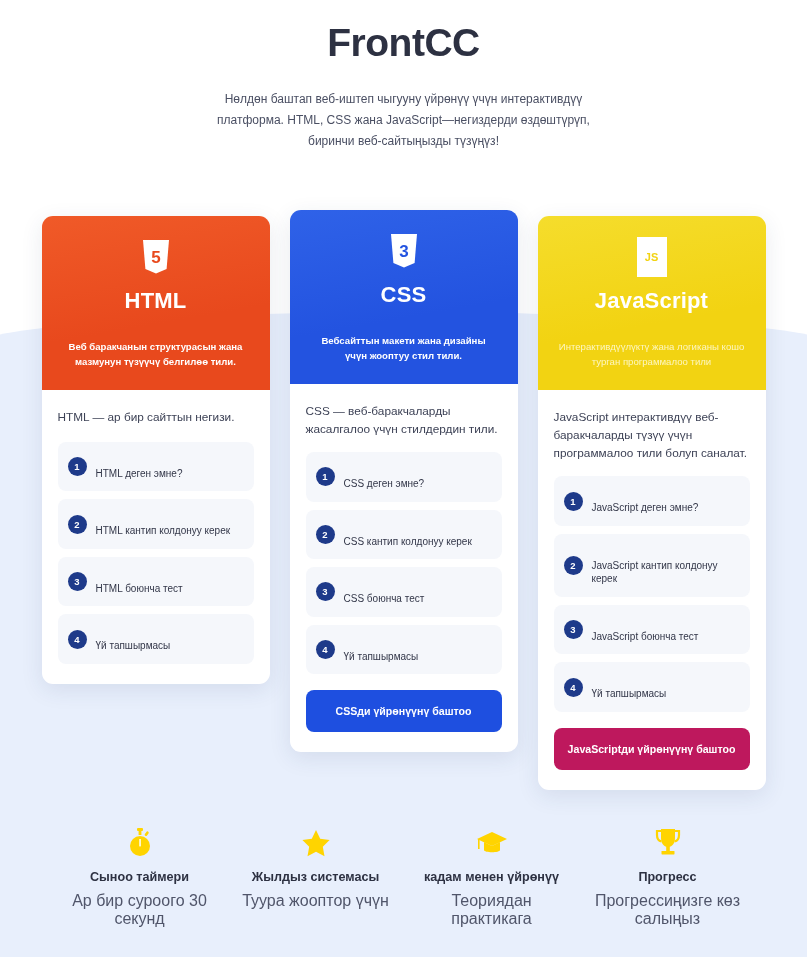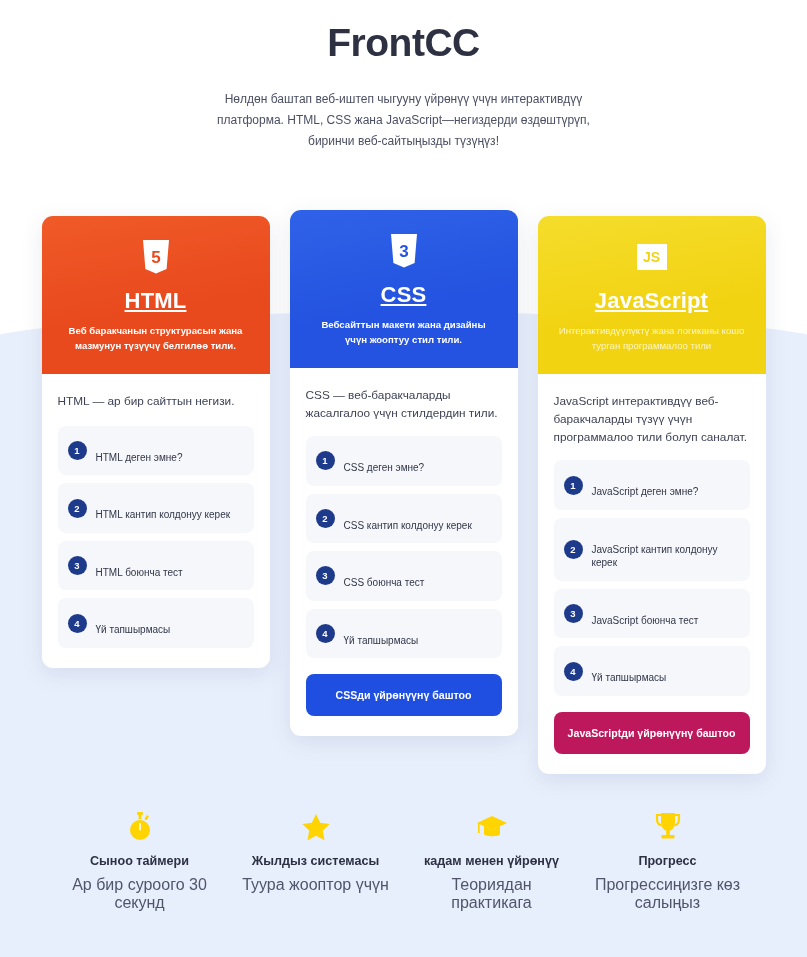--- a/index.html
+++ b/index.html
@@ -63,26 +63,26 @@
     text-align: center;
     color: #ffffff;
   }
   .html-card .card-head { background: linear-gradient(170deg,#f05a28 0%,#e8491d 60%,#e8491d 100%); }
   .css-card  .card-head { background: linear-gradient(170deg,#2f62e8 0%,#2353e0 60%,#2353e0 100%); }
   .js-card   .card-head { background: linear-gradient(170deg,#f5dd2c 0%,#f2d312 60%,#f2d312 100%); }
 
   .card-icon { height: 34px; margin-bottom: 14px; display:flex; align-items:center; justify-content:center; }
   .card-icon svg { display:block; }
   .js-badge {
-    width: 30px; height: 26px; background:#ffffff;
+    width: 30px; height: 40px; background:#ffffff;
     display:flex; align-items:center; justify-content:center;
-    font-size: 14px; font-weight: bold; color:#f2d312;
+    font-size: 11px; font-weight: bold; color:#f2d312;
     font-family: "Liberation Sans", sans-serif;
   }
-  .card-title { font-size: 22px; font-weight: bold; margin-bottom: 10px; letter-spacing:0.2px;text-decoration:underline;}
+  .card-title { font-size: 22px; font-weight: bold; margin-bottom: 26px; letter-spacing:0.2px;}
   .card-tag { font-size: 9.6px; line-height: 1.55; font-weight: bold; padding: 0 6px; }
   .js-card .card-tag { color: #fdf6c0; font-weight: normal; }
 
   .card-body { padding: 18px 16px 20px; }
   .card-desc {
     font-size: 11.8px; line-height: 1.55; color: #3d4256;
     margin-bottom: 14px;
   }
   .html-card .card-desc { margin-bottom: 16px; }
 

